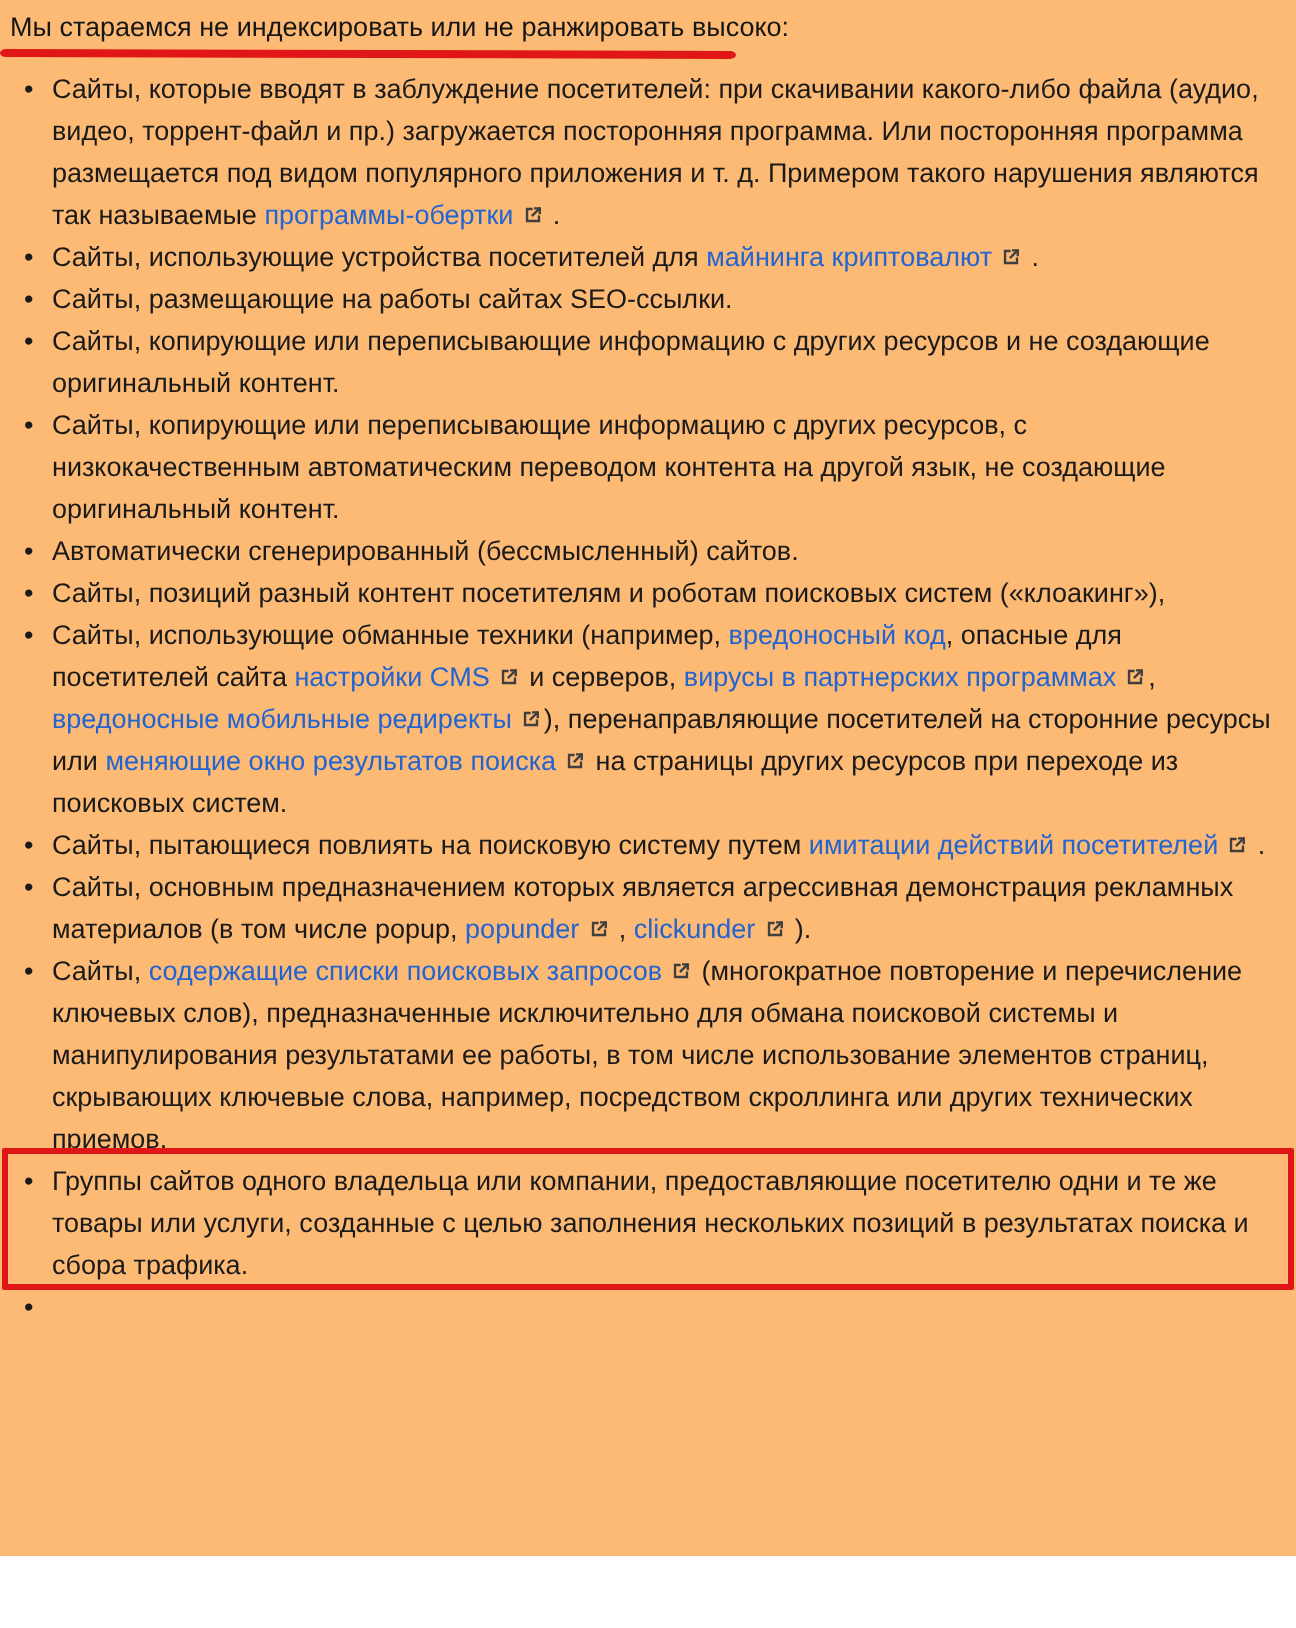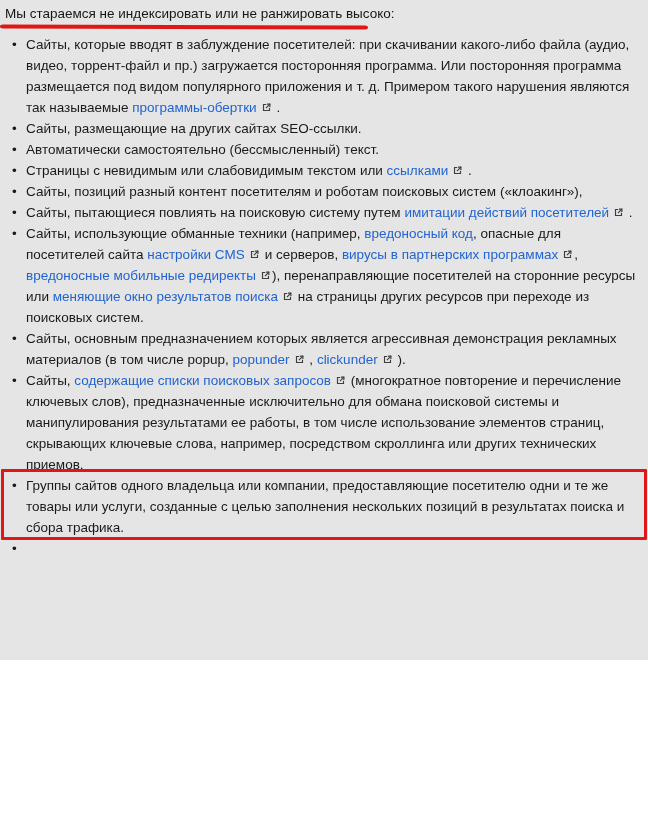--- a/index.html
+++ b/index.html
@@ -10,25 +10,25 @@
   }
   * { box-sizing: border-box; }
   html, body { margin: 0; padding: 0; background: #ffffff; }
   body {
     width: 648px; height: 814px;
     font-family: "Liberation Sans", "DejaVu Sans", sans-serif;
     color: var(--text);
   }
   .doc {
     position: relative;
-    width: 648px; height: 660px;
+    width: 648px; height: 778px;
     overflow: hidden;
     font-size: 13.5px;
     line-height: 21px;
-    background: #e5e5e5;
+    background: #fdba74;
   }
   .title-wrap { position: relative; }
   .title {
     font-size: 13.5px;
     font-weight: 400;
     margin: 0;
     padding: 4px 0 0 5px;
     line-height: 20px;
     color: #161616;
   }
@@ -84,50 +84,52 @@
   <div class="title-wrap">
     <h1 class="title">Мы стараемся не индексировать или не ранжировать высоко:</h1>
     <div class="red-underline"></div>
   </div>
   <ul class="violations">
       <li><span>Сайты, которые вводят в заблуждение посетителей: при скачивании какого-либо файла (аудио, видео, торрент-файл и пр.) загружается посторонняя программа. Или посторонняя программа размещается под видом популярного приложения и т. д. Примером такого нарушения являются так называемые <a class="link" href="#">программы-обертки<span class="ext-icon"><svg width="11" height="11" viewBox="0 0 14 14" fill="none" stroke="#3f3f3f" stroke-width="1.5" stroke-linecap="square">
                 <path d="M6 3.2H3.2v7.6h7.6V8"></path>
                 <path d="M8.4 2.8h2.9v2.9"></path>
                 <path d="M11 3L6.8 7.2"></path>
               </svg></span></a> .</span></li>
-      <li><span>Сайты, размещающие на других сайтах SEO-ссылки.</span></li>
-      <li><span>Автоматически самостоятельно (бессмысленный) текст.</span></li>
-      <li><span>Страницы с невидимым или слабовидимым текстом или <a class="link" href="#">ссылками<span class="ext-icon"><svg width="11" height="11" viewBox="0 0 14 14" fill="none" stroke="#3f3f3f" stroke-width="1.5" stroke-linecap="square">
+      <li><span>Сайты, использующие устройства посетителей для <a class="link" href="#">майнинга криптовалют<span class="ext-icon"><svg width="11" height="11" viewBox="0 0 14 14" fill="none" stroke="#3f3f3f" stroke-width="1.5" stroke-linecap="square">
                 <path d="M6 3.2H3.2v7.6h7.6V8"></path>
                 <path d="M8.4 2.8h2.9v2.9"></path>
                 <path d="M11 3L6.8 7.2"></path>
               </svg></span></a> .</span></li>
+      <li><span>Сайты, размещающие на работы сайтах SEO-ссылки.</span></li>
+      <li><span>Сайты, копирующие или переписывающие информацию с других ресурсов и не создающие оригинальный контент.</span></li>
+      <li><span>Сайты, копирующие или переписывающие информацию с других ресурсов, с низкокачественным автоматическим переводом контента на другой язык, не создающие оригинальный контент.</span></li>
+      <li><span>Автоматически сгенерированный (бессмысленный) сайтов.</span></li>
       <li><span>Сайты, позиций разный контент посетителям и роботам поисковых систем («клоакинг»),</span></li>
-      <li><span>Сайты, пытающиеся повлиять на поисковую систему путем <a class="link" href="#">имитации действий посетителей<span class="ext-icon"><svg width="11" height="11" viewBox="0 0 14 14" fill="none" stroke="#3f3f3f" stroke-width="1.5" stroke-linecap="square">
-                <path d="M6 3.2H3.2v7.6h7.6V8"></path>
-                <path d="M8.4 2.8h2.9v2.9"></path>
-                <path d="M11 3L6.8 7.2"></path>
-              </svg></span></a> .</span></li>
       <li><span>Сайты, использующие обманные техники (например, <a class="link" href="#">вредоносный код</a>, опасные для посетителей сайта <a class="link" href="#">настройки CMS<span class="ext-icon"><svg width="11" height="11" viewBox="0 0 14 14" fill="none" stroke="#3f3f3f" stroke-width="1.5" stroke-linecap="square">
                 <path d="M6 3.2H3.2v7.6h7.6V8"></path>
                 <path d="M8.4 2.8h2.9v2.9"></path>
                 <path d="M11 3L6.8 7.2"></path>
               </svg></span></a> и серверов, <a class="link" href="#">вирусы в партнерских программах<span class="ext-icon"><svg width="11" height="11" viewBox="0 0 14 14" fill="none" stroke="#3f3f3f" stroke-width="1.5" stroke-linecap="square">
                 <path d="M6 3.2H3.2v7.6h7.6V8"></path>
                 <path d="M8.4 2.8h2.9v2.9"></path>
                 <path d="M11 3L6.8 7.2"></path>
               </svg></span></a>, <a class="link" href="#">вредоносные мобильные редиректы<span class="ext-icon"><svg width="11" height="11" viewBox="0 0 14 14" fill="none" stroke="#3f3f3f" stroke-width="1.5" stroke-linecap="square">
                 <path d="M6 3.2H3.2v7.6h7.6V8"></path>
                 <path d="M8.4 2.8h2.9v2.9"></path>
                 <path d="M11 3L6.8 7.2"></path>
               </svg></span></a>), перенаправляющие посетителей на сторонние ресурсы или <a class="link" href="#">меняющие окно результатов поиска<span class="ext-icon"><svg width="11" height="11" viewBox="0 0 14 14" fill="none" stroke="#3f3f3f" stroke-width="1.5" stroke-linecap="square">
                 <path d="M6 3.2H3.2v7.6h7.6V8"></path>
                 <path d="M8.4 2.8h2.9v2.9"></path>
                 <path d="M11 3L6.8 7.2"></path>
               </svg></span></a> на страницы других ресурсов при переходе из поисковых систем.</span></li>
+      <li><span>Сайты, пытающиеся повлиять на поисковую систему путем <a class="link" href="#">имитации действий посетителей<span class="ext-icon"><svg width="11" height="11" viewBox="0 0 14 14" fill="none" stroke="#3f3f3f" stroke-width="1.5" stroke-linecap="square">
+                <path d="M6 3.2H3.2v7.6h7.6V8"></path>
+                <path d="M8.4 2.8h2.9v2.9"></path>
+                <path d="M11 3L6.8 7.2"></path>
+              </svg></span></a> .</span></li>
       <li><span>Сайты, основным предназначением которых является агрессивная демонстрация рекламных материалов (в том числе popup, <a class="link" href="#">popunder<span class="ext-icon"><svg width="11" height="11" viewBox="0 0 14 14" fill="none" stroke="#3f3f3f" stroke-width="1.5" stroke-linecap="square">
                 <path d="M6 3.2H3.2v7.6h7.6V8"></path>
                 <path d="M8.4 2.8h2.9v2.9"></path>
                 <path d="M11 3L6.8 7.2"></path>
               </svg></span></a> , <a class="link" href="#">clickunder<span class="ext-icon"><svg width="11" height="11" viewBox="0 0 14 14" fill="none" stroke="#3f3f3f" stroke-width="1.5" stroke-linecap="square">
                 <path d="M6 3.2H3.2v7.6h7.6V8"></path>
                 <path d="M8.4 2.8h2.9v2.9"></path>
                 <path d="M11 3L6.8 7.2"></path>
               </svg></span></a> ).</span></li>
       <li><span>Сайты, <a class="link" href="#">содержащие списки поисковых запросов<span class="ext-icon"><svg width="11" height="11" viewBox="0 0 14 14" fill="none" stroke="#3f3f3f" stroke-width="1.5" stroke-linecap="square">

